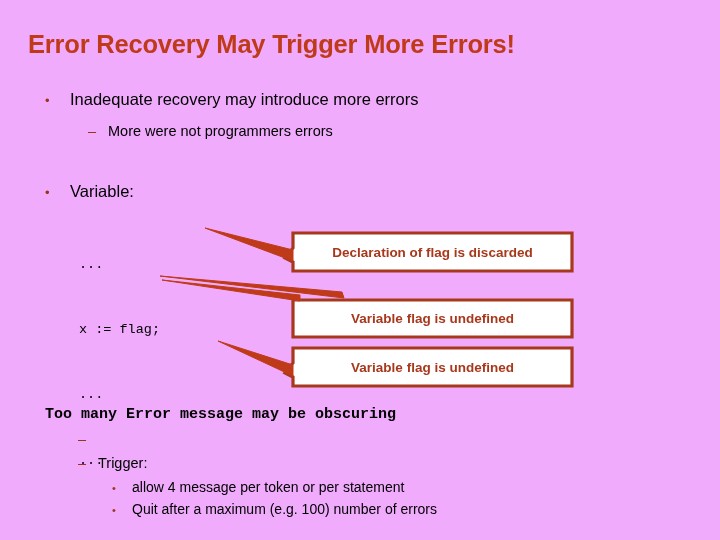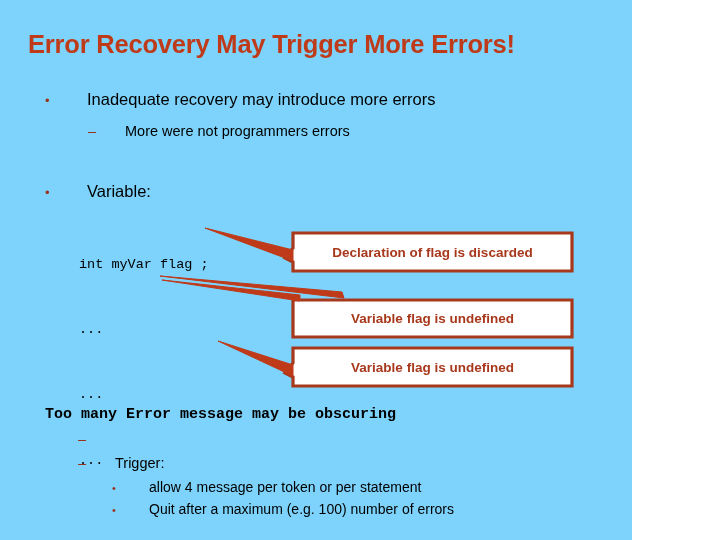--- a/index.html
+++ b/index.html
@@ -11,23 +11,23 @@
     width: 720px;
     height: 540px;
     position: relative;
     overflow: hidden;
     font-family: "Liberation Sans", sans-serif;
     color: #000000;
   }
   .slide {
     position: absolute;
     inset: 0;
-    width: 632px;
+    width: 720px;
     height: 540px;
-    background: #7dd3fc;
+    background: #f0abfc;
   }
 
   
   .slide-title {
     position: absolute;
     left: 28px;
     top: 30px;
     width: 664px;
     font-size: 25.5px;
     font-weight: bold;
@@ -41,21 +41,21 @@
     position: absolute;
     display: flex;
     align-items: baseline;
     white-space: nowrap;
   }
   .mark {
     color: #99341a;
     flex: 0 0 auto;
     text-align: left;
   }
-  .txt { flex: 0 0 auto; color: #000; margin-left: 17px; }
+  .txt { flex: 0 0 auto; color: #000; }
 
   
   .lvl1 { font-size: 16.5px; }
   .lvl1 .mark { width: 25px; font-size: 13px; line-height: 1; }
 
   
   .lvl2 { font-size: 14.5px; }
   .lvl2 .mark { width: 20px; font-size: 14.5px; }
 
   
@@ -119,22 +119,22 @@
     <span class="mark">–</span>
     <span class="txt">More were not programmers errors</span>
   </div>
 
   <div class="row lvl1" style="left:45px; top:182px;">
     <span class="mark">•</span>
     <span class="txt">Variable:</span>
   </div>
 
   <div class="code">
-    <div>int myVar flag ;</div>
     <div>...</div>
+    <div>x := flag;</div>
     <div>...</div>
     <div>...</div>
     
     
   </div>
 
   <svg class="callout-layer" viewBox="0 0 720 540">
 
     <g>
       <path d="M293,233 L572,233 L572,271 L293,271 L293,262 L285,258 L293,248 Z" fill="#ffffff" stroke="#a8381c" stroke-width="3.2" stroke-linejoin="miter"></path>

